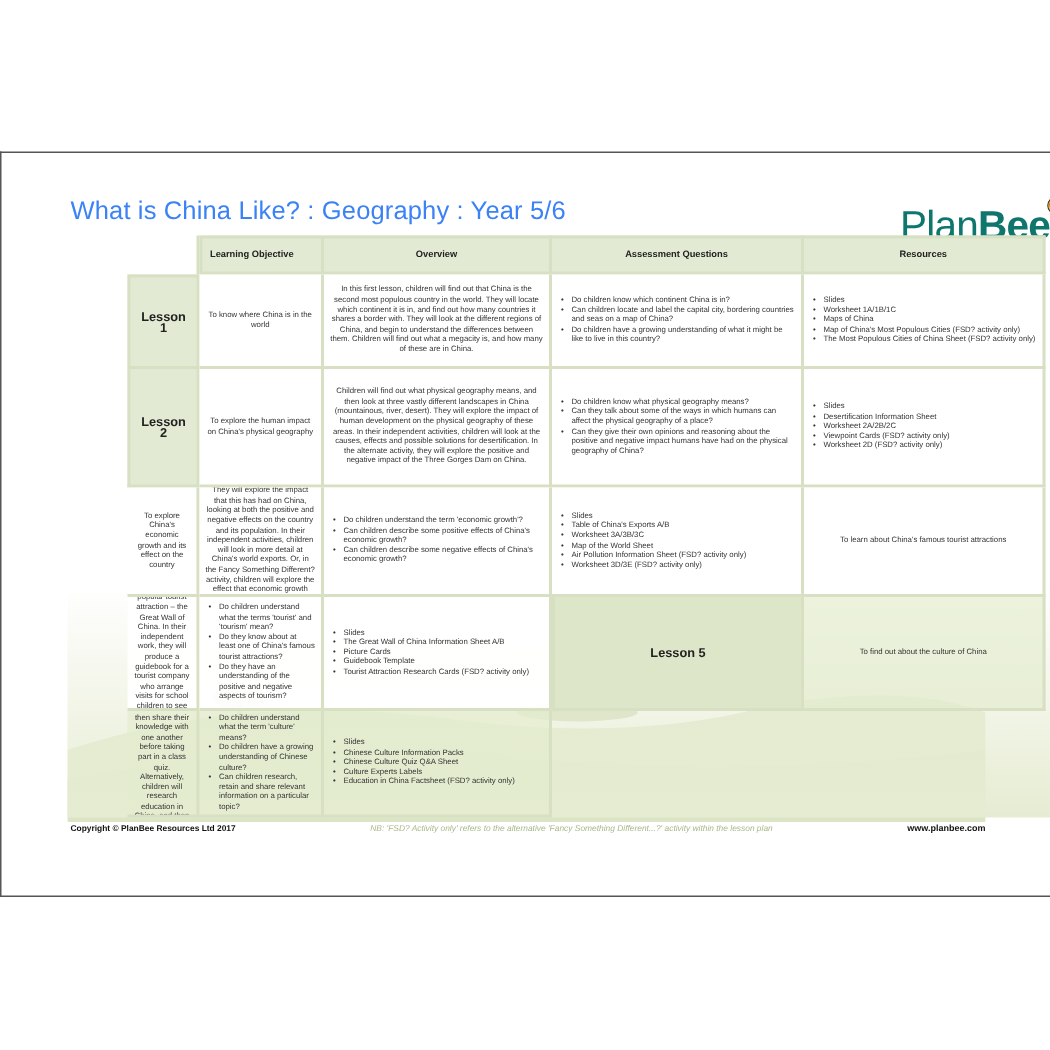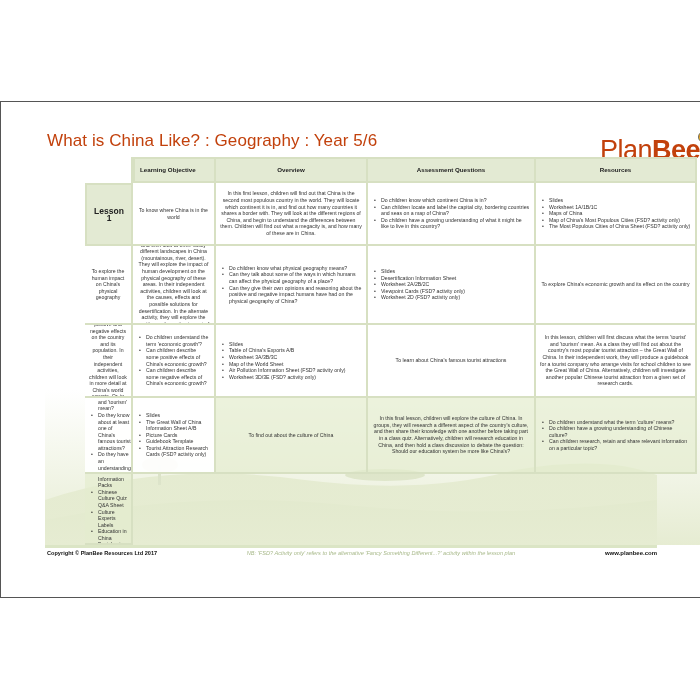--- a/index.html
+++ b/index.html
@@ -7,28 +7,28 @@
   body { font-family: "Liberation Sans", sans-serif; color: #222; position: relative; }
 
   .frame {
     position: absolute; left: 0; top: 101px; width: 700px; height: 497px;
     border-top: 1.5px solid #555; border-bottom: 1.5px solid #555; border-left: 1.5px solid #555;
     background: #fff;
   }
 
   .title {
     position: absolute; left: 47px; top: 131px;
-    font-size: 17px; color: #c2410c; letter-spacing: 0.1px;
+    font-size: 17px; color: #3b82f6; letter-spacing: 0.1px;
   }
 
   .logo {
     position: absolute; left: 600px; top: 125px; display: flex; align-items: flex-end;
   }
   .logo-text {
-    font-size: 27px; color: #c2410c; letter-spacing: -0.5px; line-height: 30px;
+    font-size: 27px; color: #0f766e; letter-spacing: -0.5px; line-height: 30px;
   }
   .logo-text .bee-bold { font-weight: bold; }
   .logo-bee { width: 28px; height: 28px; margin-left: -4px; margin-bottom: 12px; }
 
   .grid {
     position: absolute; left: 45px; top: 157px; width: 695px;
     display: grid;
     grid-template-columns: 48px 83px 152px 168px 161px;
     grid-template-rows: 26px 63px 79px 73px 76px 71px;
     background: linear-gradient(180deg, rgba(255,255,255,0) 60%, #e6ecd2 100%);
@@ -119,20 +119,21 @@
   <div class="cell list">
     <ul>
       <li>Slides</li>
       <li>Worksheet 1A/1B/1C</li>
       <li>Maps of China</li>
       <li>Map of China's Most Populous Cities (FSD? activity only)</li>
       <li>The Most Populous Cities of China Sheet (FSD? activity only)</li>
     </ul>
   </div>
 
+  <div class="cell lesson">Lesson 2</div>
   <div class="cell">To explore the human impact on China's physical geography</div>
   <div class="cell">Children will find out what physical geography means, and then look at three vastly different landscapes in China (mountainous, river, desert). They will explore the impact of human development on the physical geography of these areas. In their independent activities, children will look at the causes, effects and possible solutions for desertification. In the alternate activity, they will explore the positive and negative impact of the Three Gorges Dam on China.</div>
   <div class="cell list">
     <ul>
       <li>Do children know what physical geography means?</li>
       <li>Can they talk about some of the ways in which humans can affect the physical geography of a place?</li>
       <li>Can they give their own opinions and reasoning about the positive and negative impact humans have had on the physical geography of China?</li>
     </ul>
   </div>
   <div class="cell list">
@@ -177,20 +178,21 @@
   <div class="cell list">
     <ul>
       <li>Slides</li>
       <li>The Great Wall of China Information Sheet A/B</li>
       <li>Picture Cards</li>
       <li>Guidebook Template</li>
       <li>Tourist Attraction Research Cards (FSD? activity only)</li>
     </ul>
   </div>
 
+  <div class="cell lesson" style="background:#dde6c9;">Lesson 5</div>
   <div class="cell" style="background:rgba(228,236,206,0.7);">To find out about the culture of China</div>
   <div class="cell" style="background:rgba(228,236,206,0.7);">In this final lesson, children will explore the culture of China. In groups, they will research a different aspect of the country's culture, and then share their knowledge with one another before taking part in a class quiz. Alternatively, children will research education in China, and then hold a class discussion to debate the question: Should our education system be more like China's?</div>
   <div class="cell list" style="background:rgba(228,236,206,0.7);">
     <ul>
       <li>Do children understand what the term 'culture' means?</li>
       <li>Do children have a growing understanding of Chinese culture?</li>
       <li>Can children research, retain and share relevant information on a particular topic?</li>
     </ul>
   </div>
   <div class="cell list" style="background:rgba(228,236,206,0.7);">

